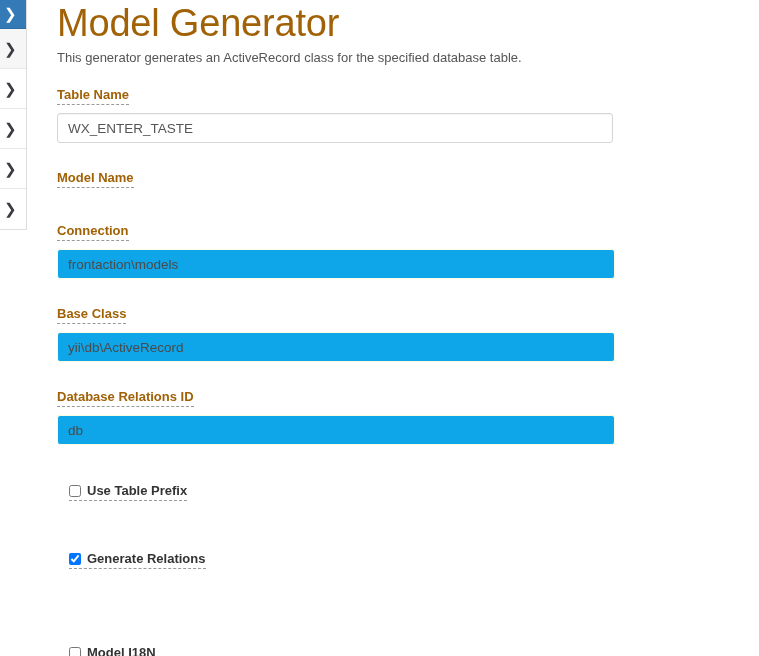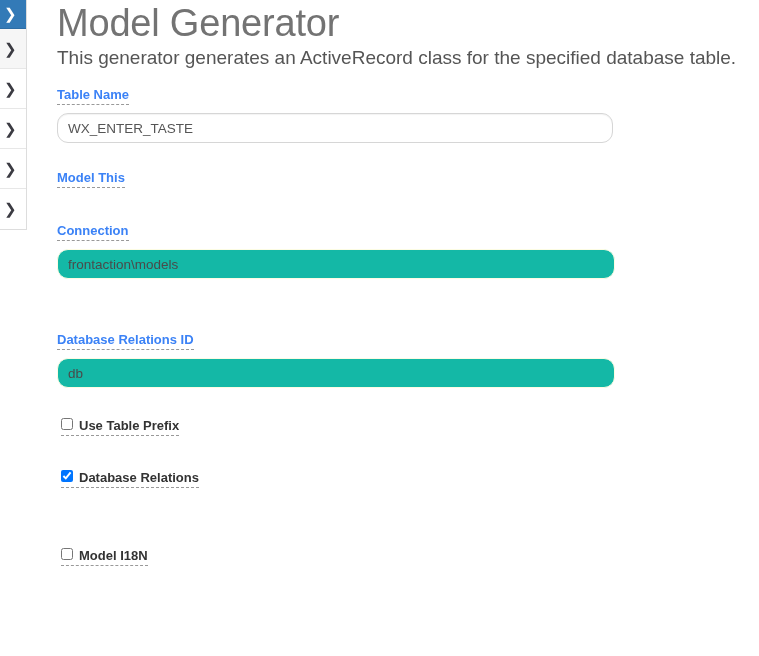--- a/index.html
+++ b/index.html
@@ -71,73 +71,73 @@
     left: 57px;
     top: 0;
     width: 690px;
   }
   h1.page-title {
     margin: 0;
     padding: 0 0 2px 0;
     font-size: 38px;
     font-weight: normal;
     line-height: 46px;
-    color: #737373;
+    color: #a16207;
     letter-spacing: -0.2px;
   }
   .lead {
     margin: 0;
     padding: 0;
-    font-size: 19px;
+    font-size: 13px;
     line-height: 20px;
     color: #555555;
   }
 
   .form-group { margin: 0; padding: 0; }
 
   .ctl-label {
     display: inline-block;
     margin: 0;
     font-size: 13px;
     font-weight: bold;
-    color: #3b82f6;
+    color: #a16207;
     line-height: 16px;
     border-bottom: 1px dashed #999999;
     padding-bottom: 1px;
   }
 
   .text-input {
     box-sizing: border-box;
     display: block;
     width: 556px;
     height: 30px;
     margin: 0;
     padding: 5px 10px;
     font-family: "Liberation Sans", sans-serif;
     font-size: 13.5px;
     color: #555555;
     background: #ffffff;
     border: 1px solid #d6d6d6;
-    border-radius: 11px;
+    border-radius: 3px;
     box-shadow: inset 0 1px 1px rgba(0,0,0,.05);
     outline: none;
   }
   .text-input.autofill {
     width: 558px;
-    background: #14b8a6;
+    background: #0ea5e9;
     border: 1px solid #fcfce3;
     box-shadow: none;
     color: #4a4a4a;
   }
 
   .check-row { display: flex; align-items: flex-start; }
   .check-label {
     display: inline-flex;
-    align-items: flex-start;
-    margin: 4px;
+    align-items: center;
+    margin: 12px;
     font-size: 13px;
     font-weight: bold;
     color: #333333;
     line-height: 16px;
     border-bottom: 1px dashed #999999;
     padding-bottom: 1px;
   }
   .check-box {
     -webkit-appearance: checkbox;
     appearance: checkbox;
@@ -187,34 +187,39 @@
 
     <div class="form-group">
       <label class="ctl-label">Table Name</label>
       <div class="sp-8"></div>
       <input class="text-input" type="text" value="WX_ENTER_TASTE" style="">
     </div>
 
     <div class="sp-26"></div>
 
     <div class="form-group">
-      <label class="ctl-label">Model This</label>
+      <label class="ctl-label">Model Name</label>
       <div class="sp-8"></div>
     </div>
 
     <div class="sp-26"></div>
 
     <div class="form-group">
       <label class="ctl-label">Connection</label>
       <div class="sp-8"></div>
       <input class="text-input autofill" type="text" value="frontaction\models" style="">
     </div>
 
     <div class="sp-26"></div>
 
+    <div class="form-group">
+      <label class="ctl-label">Base Class</label>
+      <div class="sp-8"></div>
+      <input class="text-input autofill" type="text" value="yii\db\ActiveRecord" style="">
+    </div>
 
     <div class="sp-26"></div>
 
     <div class="form-group">
       <label class="ctl-label">Database Relations ID</label>
       <div class="sp-8"></div>
       <input class="text-input autofill" type="text" value="db" style="">
     </div>
 
     <div class="sp-26"></div>
@@ -224,21 +229,21 @@
         <input class="check-box" type="checkbox" style="">
         <span>Use Table Prefix</span>
       </label>
     </div>
 
     <div class="sp-26"></div>
 
     <div class="form-group check-row">
       <label class="check-label">
         <input class="check-box" type="checkbox" checked="" style="">
-        <span>Database Relations</span>
+        <span>Generate Relations</span>
       </label>
     </div>
 
     <div class="sp-26"></div>
 
 
     <div class="sp-26"></div>
 
     <div class="form-group check-row">
       <label class="check-label">

